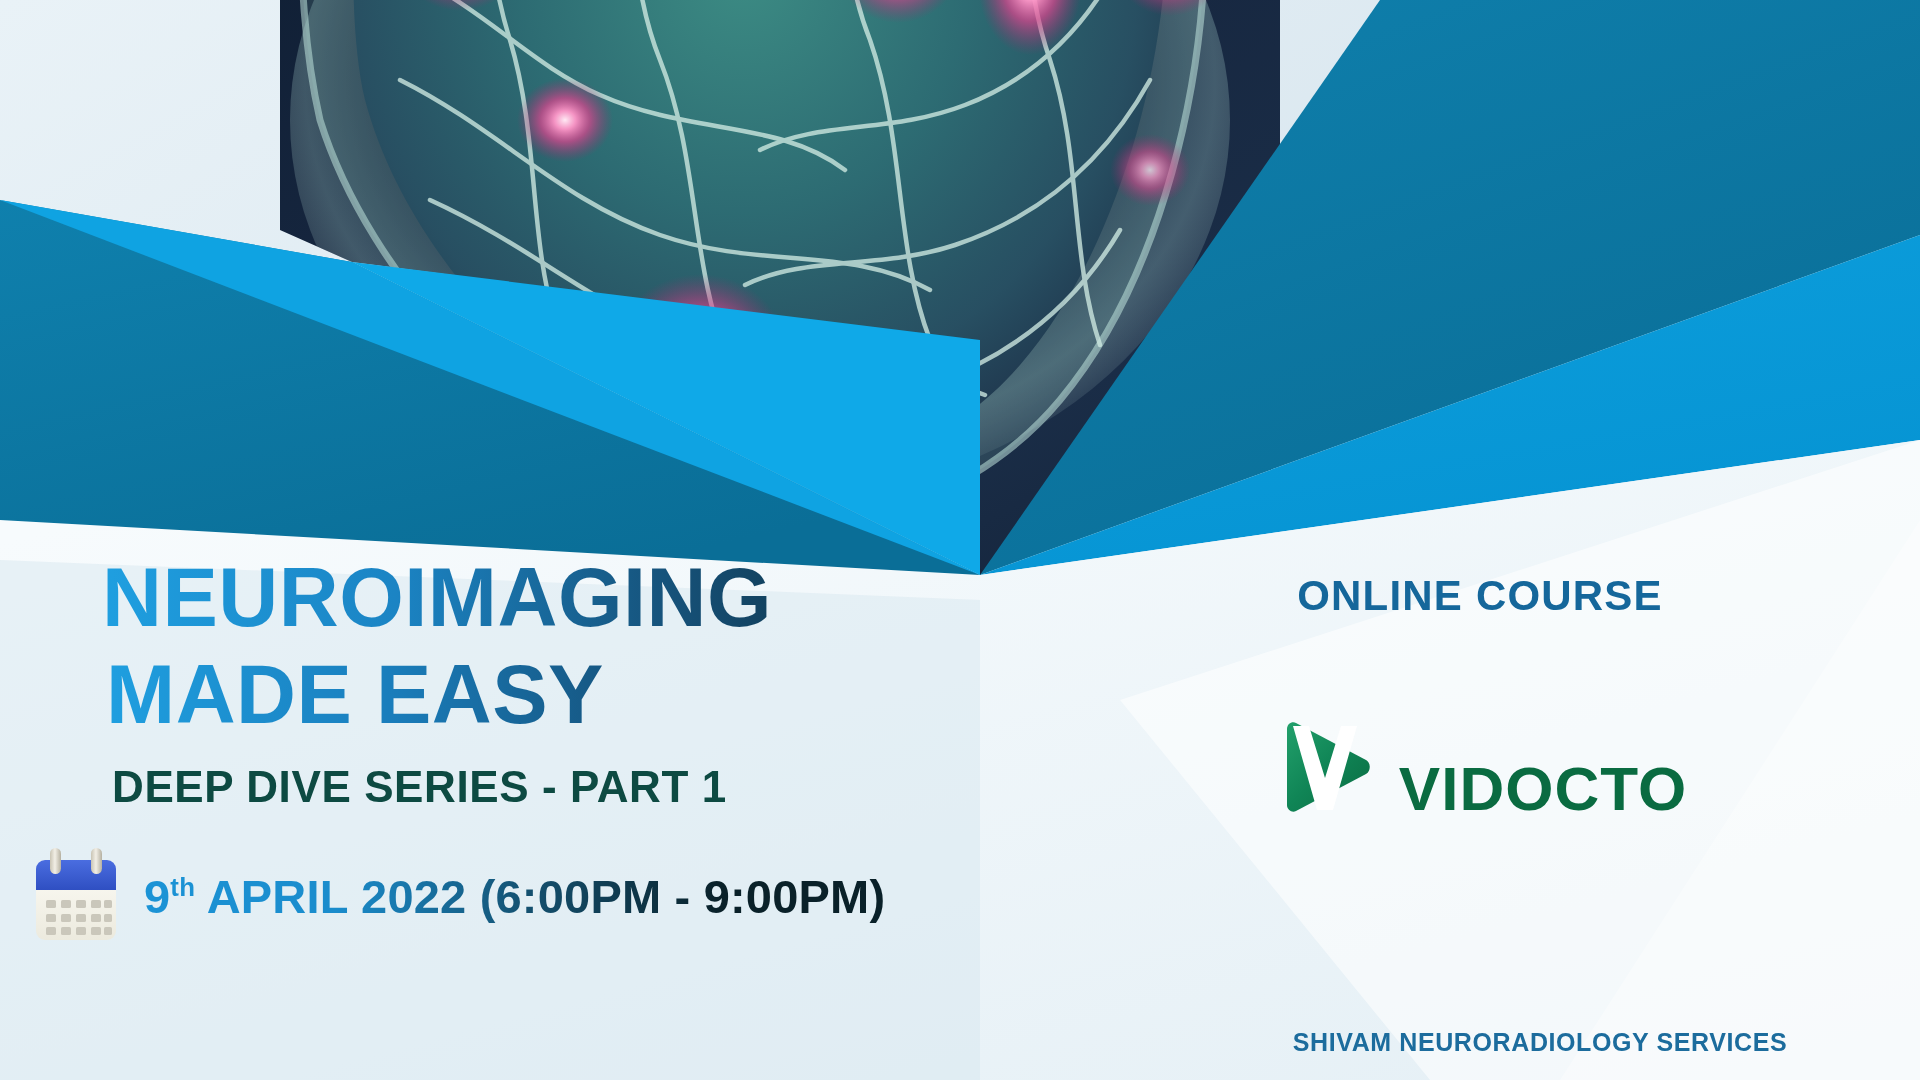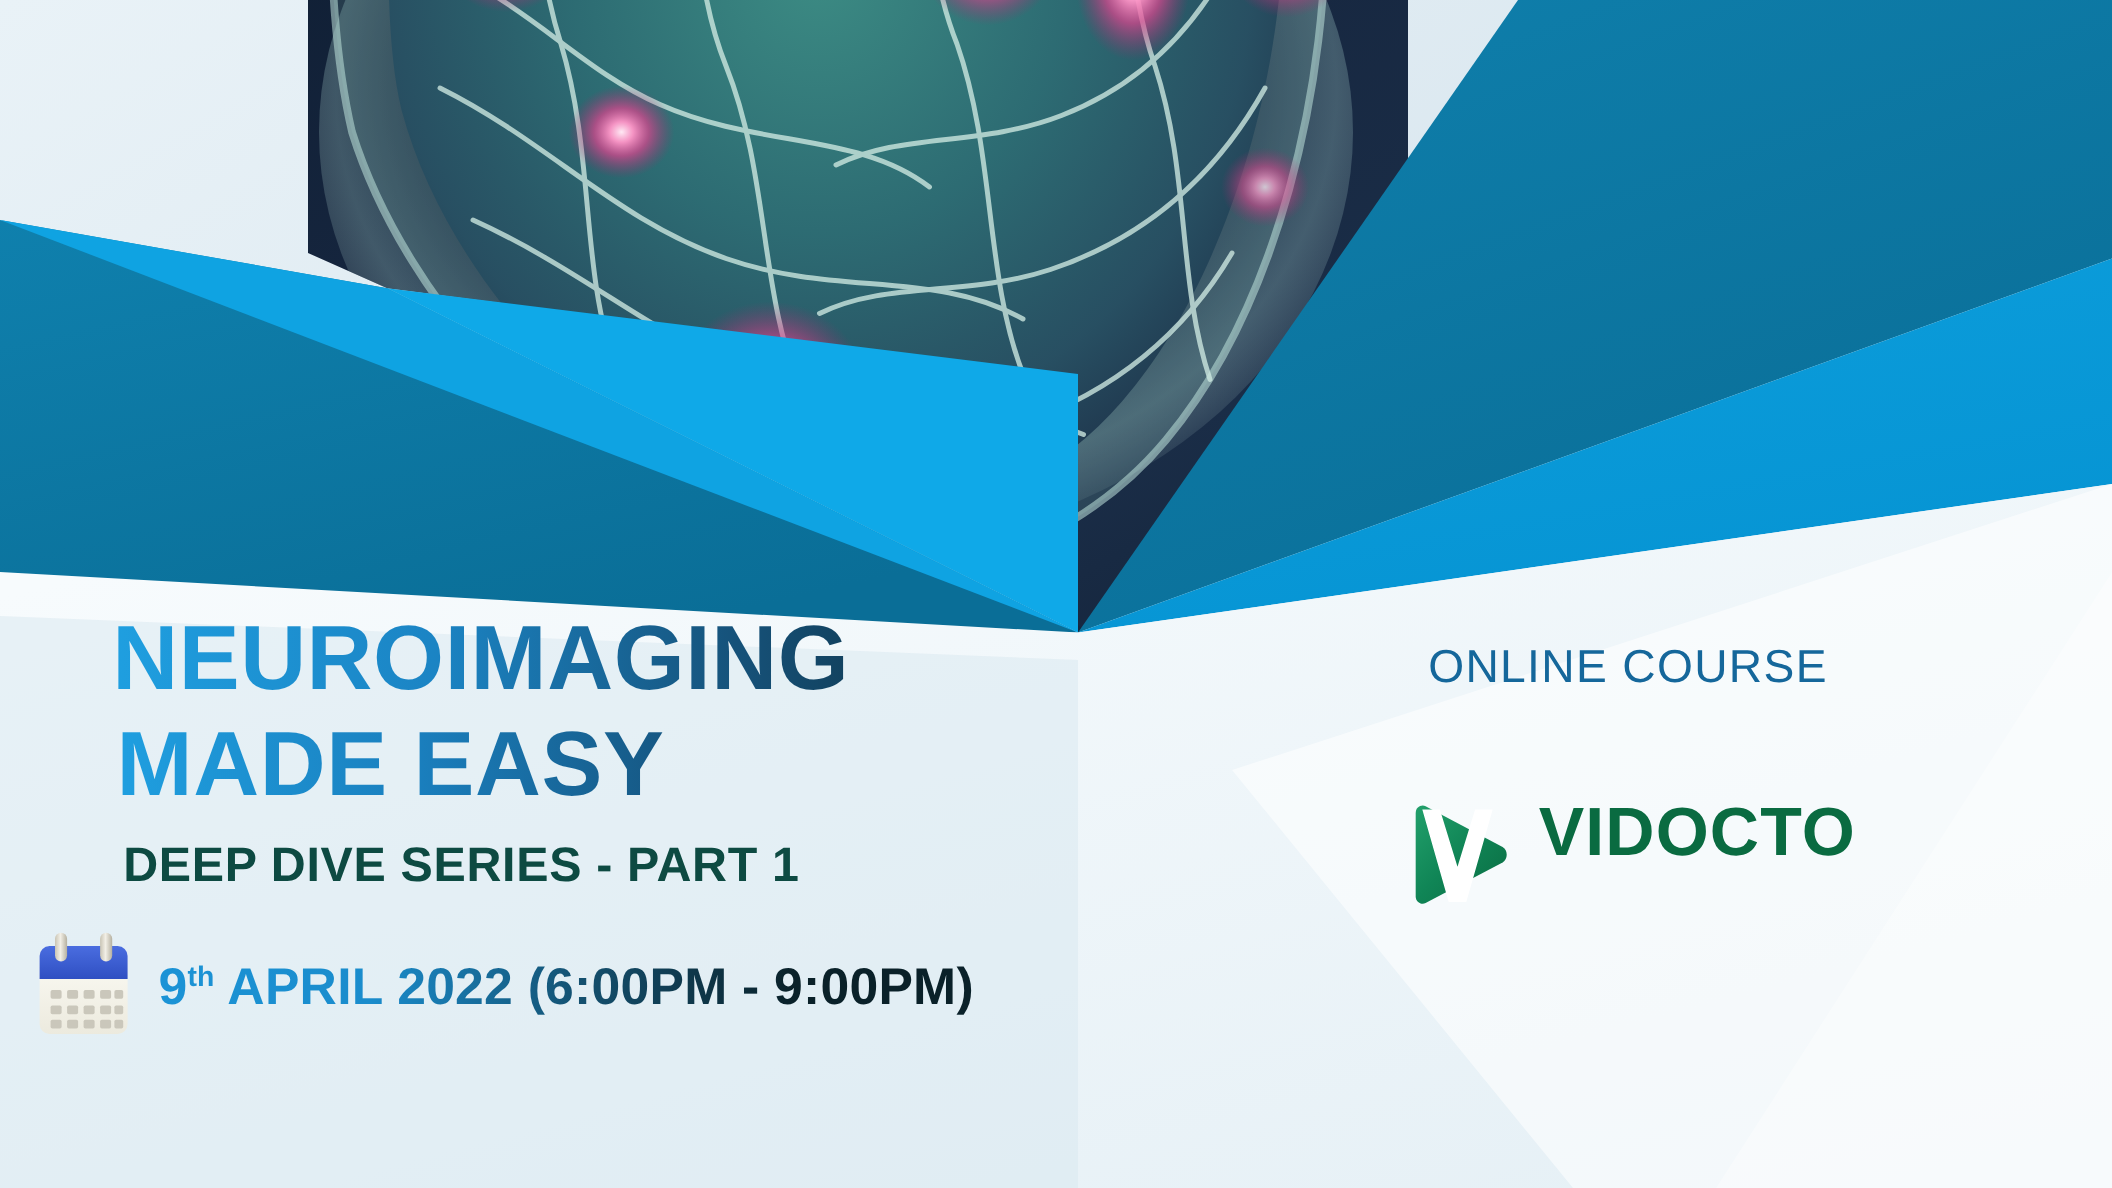--- a/index.html
+++ b/index.html
@@ -97,36 +97,36 @@
   
   .right-block {
     position: absolute;
     left: 1200px;
     top: 570px;
     width: 560px;
     text-align: center;
   }
   .online-course {
     font-size: 42px;
-    font-weight: 400;
+    font-weight: 700;
     letter-spacing: 1.2px;
     color: #15679b;
-    margin: 12px 0 96px 0;
+    margin: 2px 0 96px 0;
     white-space: nowrap;
   }
   .powered-by {
     font-size: 39px;
     font-weight: 700;
     letter-spacing: 0.3px;
     color: #0d2430;
     margin: 0 0 22px 0;
   }
   .logo-row {
     display: flex;
-    align-items: flex-start;
+    align-items: flex-end;
     justify-content: center;
     gap: 22px;
   }
   .logo-mark {
     width: 104px;
     height: 104px;
     flex: 0 0 auto;
   }
   .logo-word {
     font-size: 62px;
@@ -374,14 +374,15 @@
 
         <path d="M14,13 C14,8 19,5 23,7 L93,44 C98,47 98,55 93,58 L23,95
                  C19,97 14,94 14,89 Z" fill="url(#vgGreen)"></path>
 
         <path d="M20,10 L36,10 L52,62 L68,10 L84,10 L60,94 L44,94 Z" fill="#ffffff"></path>
       </svg>
       <div class="logo-word">VIDOCTO</div>
     </div>
   </div>
 
+  <div class="org-footer">SHIVAM NEURORADIOLOGY SERVICES</div>
 
 </div>
 
 </body></html>

